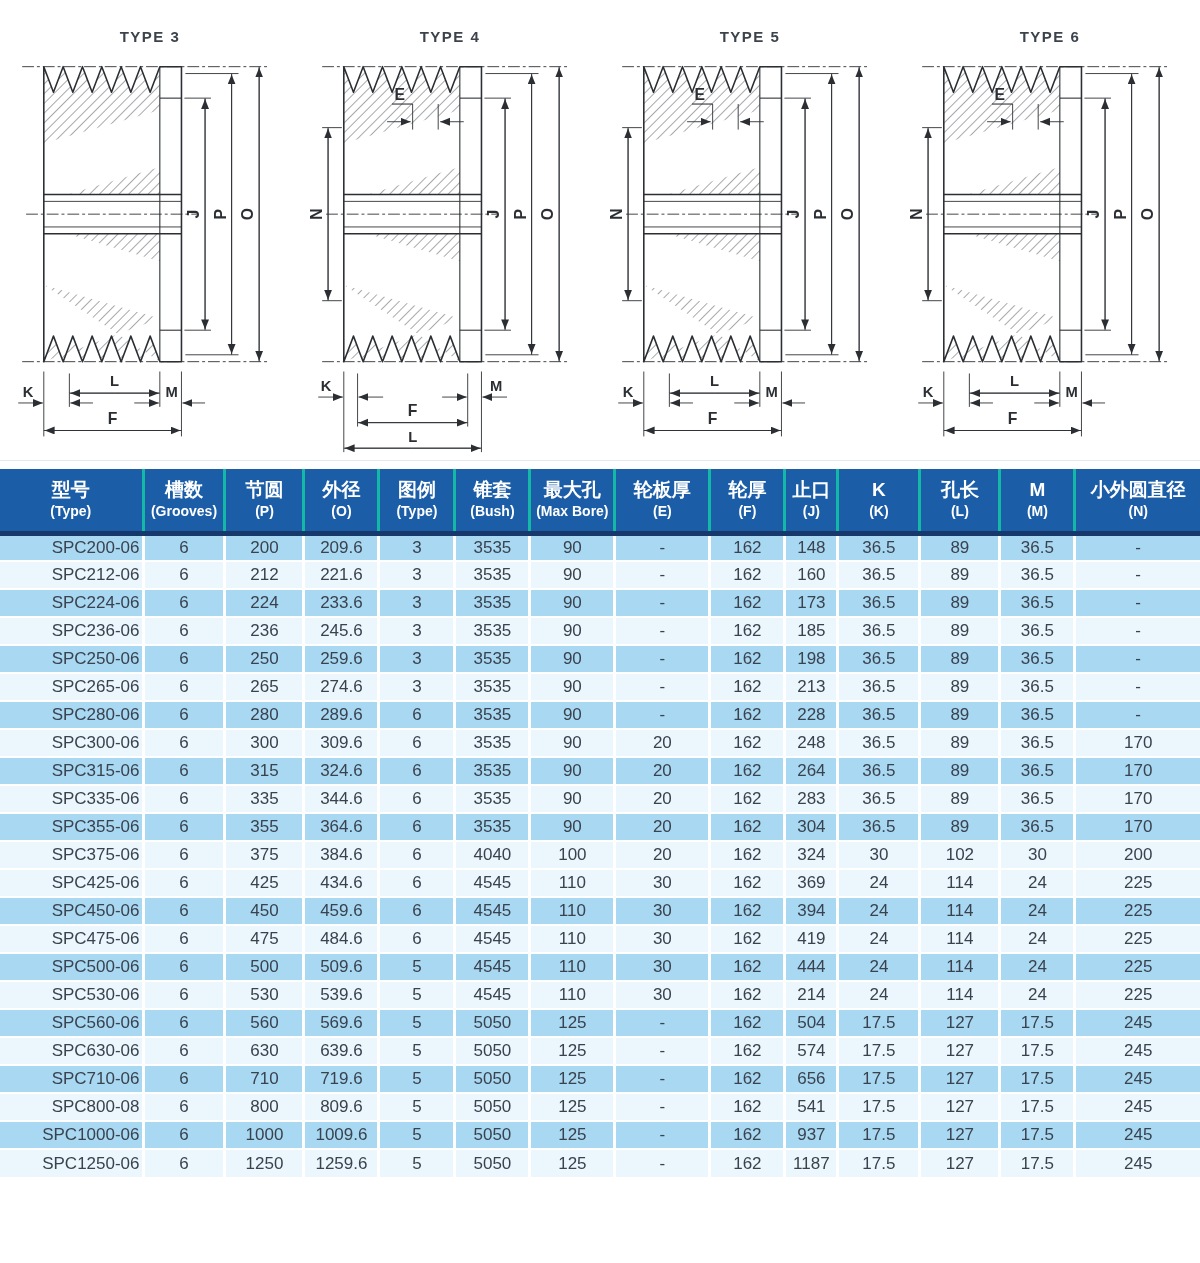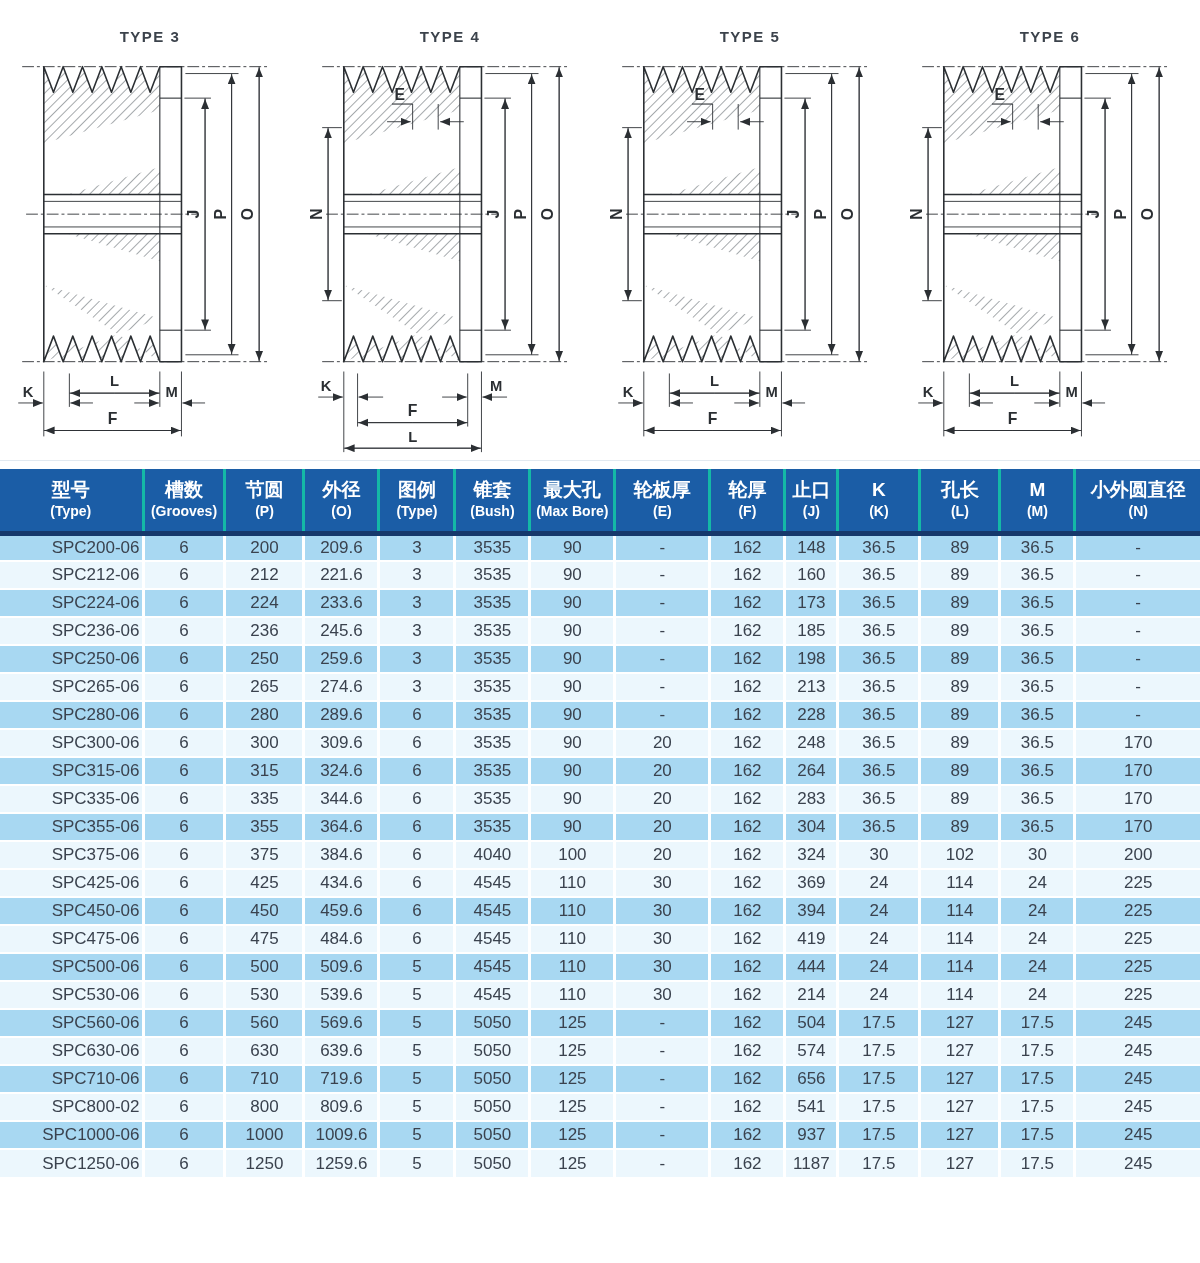--- a/index.html
+++ b/index.html
@@ -767,21 +767,21 @@
           <td>125</td>
           <td>-</td>
           <td>162</td>
           <td>656</td>
           <td>17.5</td>
           <td>127</td>
           <td>17.5</td>
           <td>245</td>
         </tr>
         <tr class="even">
-          <td>SPC800-02</td>
+          <td>SPC800-08</td>
           <td>6</td>
           <td>800</td>
           <td>809.6</td>
           <td>5</td>
           <td>5050</td>
           <td>125</td>
           <td>-</td>
           <td>162</td>
           <td>541</td>
           <td>17.5</td>

